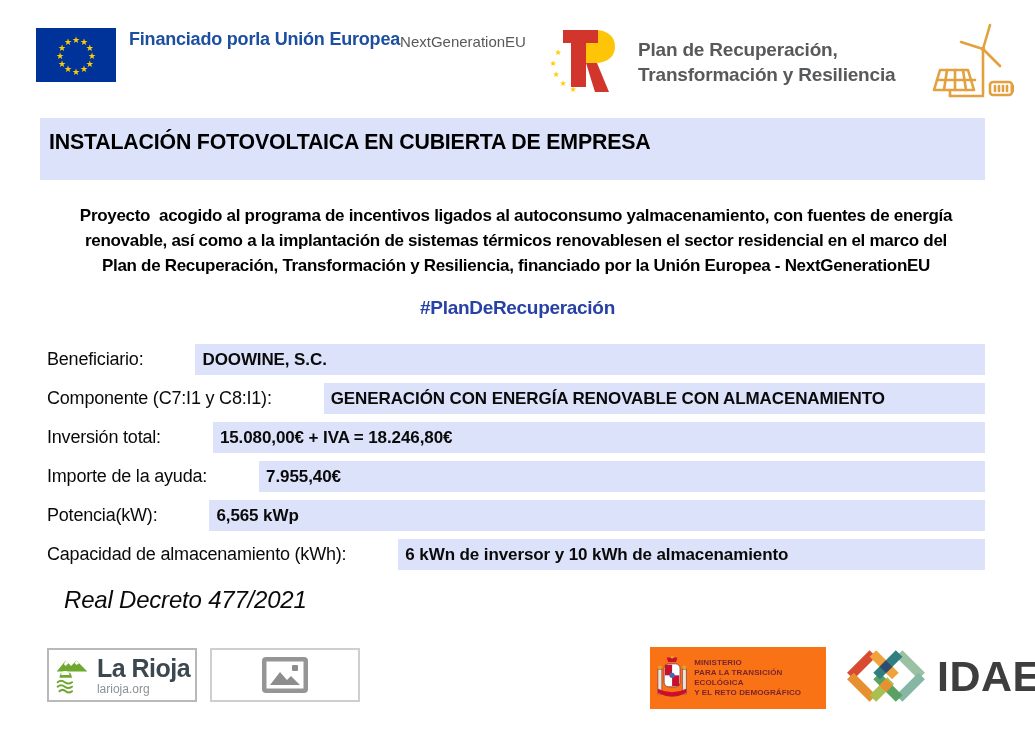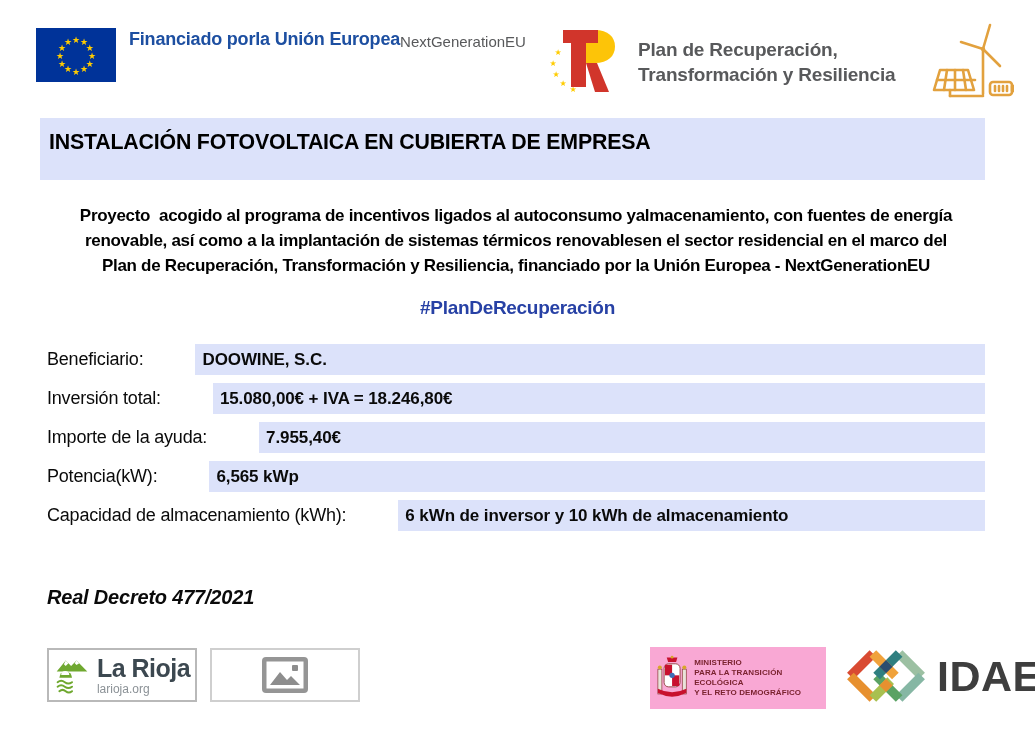--- a/index.html
+++ b/index.html
@@ -39,37 +39,37 @@
   .frow{display:flex;min-height:31px;gap:44px;}
   .frow .flabel{
     display:flex;align-items:center;font-size:18px;color:#0a0a0a;
     padding-right:8px;letter-spacing:-0.2px;white-space:nowrap;
   }
   .frow .fvalue{
     flex:1;display:flex;align-items:center;background:#dce2fa;
     font-weight:bold;font-size:17px;color:#0a0a0a;padding-left:7px;letter-spacing:-0.1px;
   }
   .decree{
-    position:absolute;left:47px;top:586px;font-weight:bold;font-style:italic;
-    font-size:20px;color:#0a0a0a;letter-spacing:-0.2px;
+    position:absolute;left:64px;top:586px;font-weight:normal;font-style:italic;
+    font-size:24px;color:#0a0a0a;letter-spacing:-0.2px;
   }
   
   .larioja-box{
     position:absolute;left:47px;top:648px;width:150px;height:54px;border:2px solid #b9b9b9;
     box-sizing:border-box;display:flex;align-items:center;justify-content:center;gap:7px;background:#fff;
   }
   .larioja-txt{display:flex;flex-direction:column;line-height:1;}
   .larioja-name{font-size:25px;font-weight:bold;color:#3c4850;letter-spacing:-0.5px;}
   .larioja-url{font-size:12px;color:#8b9196;margin-top:2px;}
   .img-box{
     position:absolute;left:210px;top:648px;width:150px;height:54px;border:2px solid #cfcfcf;
     box-sizing:border-box;display:flex;align-items:center;justify-content:center;background:#fff;
   }
   .ministry-box{
-    position:absolute;left:650px;top:647px;width:176px;height:62px;background:#f9a8d4;
+    position:absolute;left:650px;top:647px;width:176px;height:62px;background:#f97316;
     box-sizing:border-box;display:flex;align-items:center;padding-left:7px;gap:7px;
   }
   .ministry-txt{font-size:8px;font-weight:bold;color:#7a232f;line-height:10px;letter-spacing:0.1px;}
   .idae-box{position:absolute;left:845px;top:646px;display:flex;align-items:center;gap:10px;}
   .idae-name{font-size:43px;font-weight:bold;color:#3e3e3e;letter-spacing:0.5px;line-height:1;}
 </style>
 </head>
 <body>
 
 <div class="page">
@@ -151,20 +151,24 @@
 Plan de Recuperación, Transformación y Resiliencia, financiado por la Unión Europea - NextGenerationEU</div>
 
   <div class="hashtag">#PlanDeRecuperación</div>
 
   <div class="fields">
     <div class="frow">
       <span class="flabel">Beneficiario:</span>
       <span class="fvalue">DOOWINE, S.C.</span>
     </div>
     <div class="frow">
+      <span class="flabel">Componente (C7:I1 y C8:I1):</span>
+      <span class="fvalue">GENERACIÓN CON ENERGÍA RENOVABLE CON ALMACENAMIENTO</span>
+    </div>
+    <div class="frow">
       <span class="flabel">Inversión total:</span>
       <span class="fvalue">15.080,00€ + IVA = 18.246,80€</span>
     </div>
     <div class="frow">
       <span class="flabel">Importe de la ayuda:</span>
       <span class="fvalue">7.955,40€</span>
     </div>
     <div class="frow">
       <span class="flabel">Potencia(kW):</span>
       <span class="fvalue">6,565 kWp</span>

